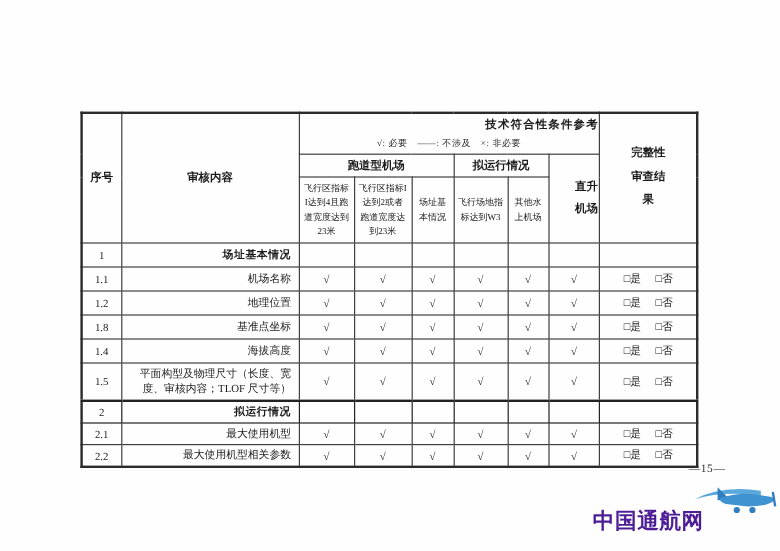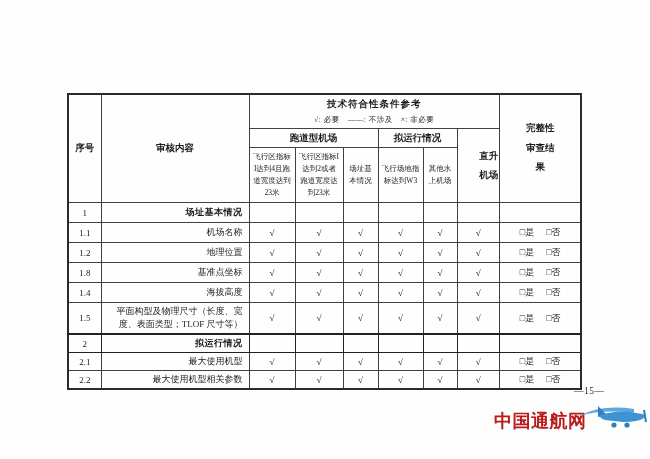--- a/index.html
+++ b/index.html
@@ -11,41 +11,41 @@
     position:absolute;left:62px;top:60px;font-size:13px;font-weight:bold;letter-spacing:.5px;
   }
   table.review{
     position:absolute;left:67px;top:93px;border-collapse:collapse;table-layout:fixed;
   }
   table.review, table.review tr.heavy-top td{border-color:#222;}
   table.review{border:2px solid #2b2b2b;}
   th,td{border:1px solid #404040;padding:0;font-weight:normal;overflow:hidden;}
   thead th{text-align:center;vertical-align:middle;}
   .c-seq-h,.c-content-h{font-weight:bold;font-size:9.5px;}
-  .tech-title{font-weight:bold;font-size:9.5px;padding-top:3px;letter-spacing:1px;}
+  .tech-title{font-weight:bold;font-size:9.5px;padding-top:3px;letter-spacing:1px;text-align:right;}
   .tech-legend{font-size:7.5px;padding:4px 0 3px;letter-spacing:.5px;color:#262626;}
   .h2 th{font-weight:bold;font-size:9.5px;height:18px;}
   .h3 th{font-size:7.5px;line-height:1.6;vertical-align:middle;padding:2px 3px;font-weight:normal;}
   .w2{display:inline-block;width:2.15em;line-height:2;font-weight:bold;font-size:9.5px;margin-left:21px;}
   .w35{display:inline-block;width:3.3em;line-height:2.1;font-weight:bold;font-size:9.5px;}
   tbody td{vertical-align:middle;}
   td.seq{text-align:center;font-size:9px;}
   td.content{padding:2px 6px;font-size:9px;line-height:1.45;text-align:right;}
   tr.section td.content{font-weight:bold;letter-spacing:.5px;}
   td.mark{text-align:center;font-size:9px;}
   td.result{font-size:9px;}
   .result-inner{display:flex;justify-content:center;gap:12px;}
   tr.r-sec{height:20px;} tr.r-data{height:20px;padding-left:28px;} tr.r-tall{height:30px;} tr.r-sm{height:17px;}
   tr.heavy-top td{border-top:2px solid #222;}
   .page-number{
     position:absolute;left:574px;top:386px;font-size:9.5px;color:#2e2e2e;letter-spacing:.5px;
   }
   .watermark{position:absolute;left:494px;top:402px;width:156px;height:50px;
     font-family:"Liberation Sans","DejaVu Sans",sans-serif;}
-  .wm-name{position:absolute;left:0;top:7px;font-size:18px;font-weight:bold;color:#b91c1c;letter-spacing:.5px;white-space:nowrap;}
+  .wm-name{position:absolute;left:0;top:20px;font-size:18px;font-weight:bold;color:#4c1d95;letter-spacing:.5px;white-space:nowrap;}
   .wm-plane{position:absolute;left:84px;top:-2px;}
   .wm-url{position:absolute;left:0;top:27px;font-size:17px;font-weight:bold;color:#1566b0;letter-spacing:2.5px;white-space:nowrap;}
 </style>
 </head>
 <body>
 
 <div class="page">
 
 
   <table class="review">
@@ -160,21 +160,21 @@
         <td class="result">
             <div class="result-inner">
           <span>□是</span>
           <span>□否</span>
         </div>
           </td>
       </tr>
 
       <tr class="r-tall">
         <td class="seq">1.5</td>
-        <td class="content">平面构型及物理尺寸（长度、宽度、表面类型；TLOF 尺寸等）</td>
+        <td class="content">平面构型及物理尺寸（长度、宽度、审核内容；TLOF 尺寸等）</td>
         <td class="mark">√</td>
         <td class="mark">√</td>
         <td class="mark">√</td>
         <td class="mark">√</td>
         <td class="mark">√</td>
         <td class="mark">√</td>
         <td class="result">
             <div class="result-inner">
           <span>□是</span>
           <span>□否</span>

